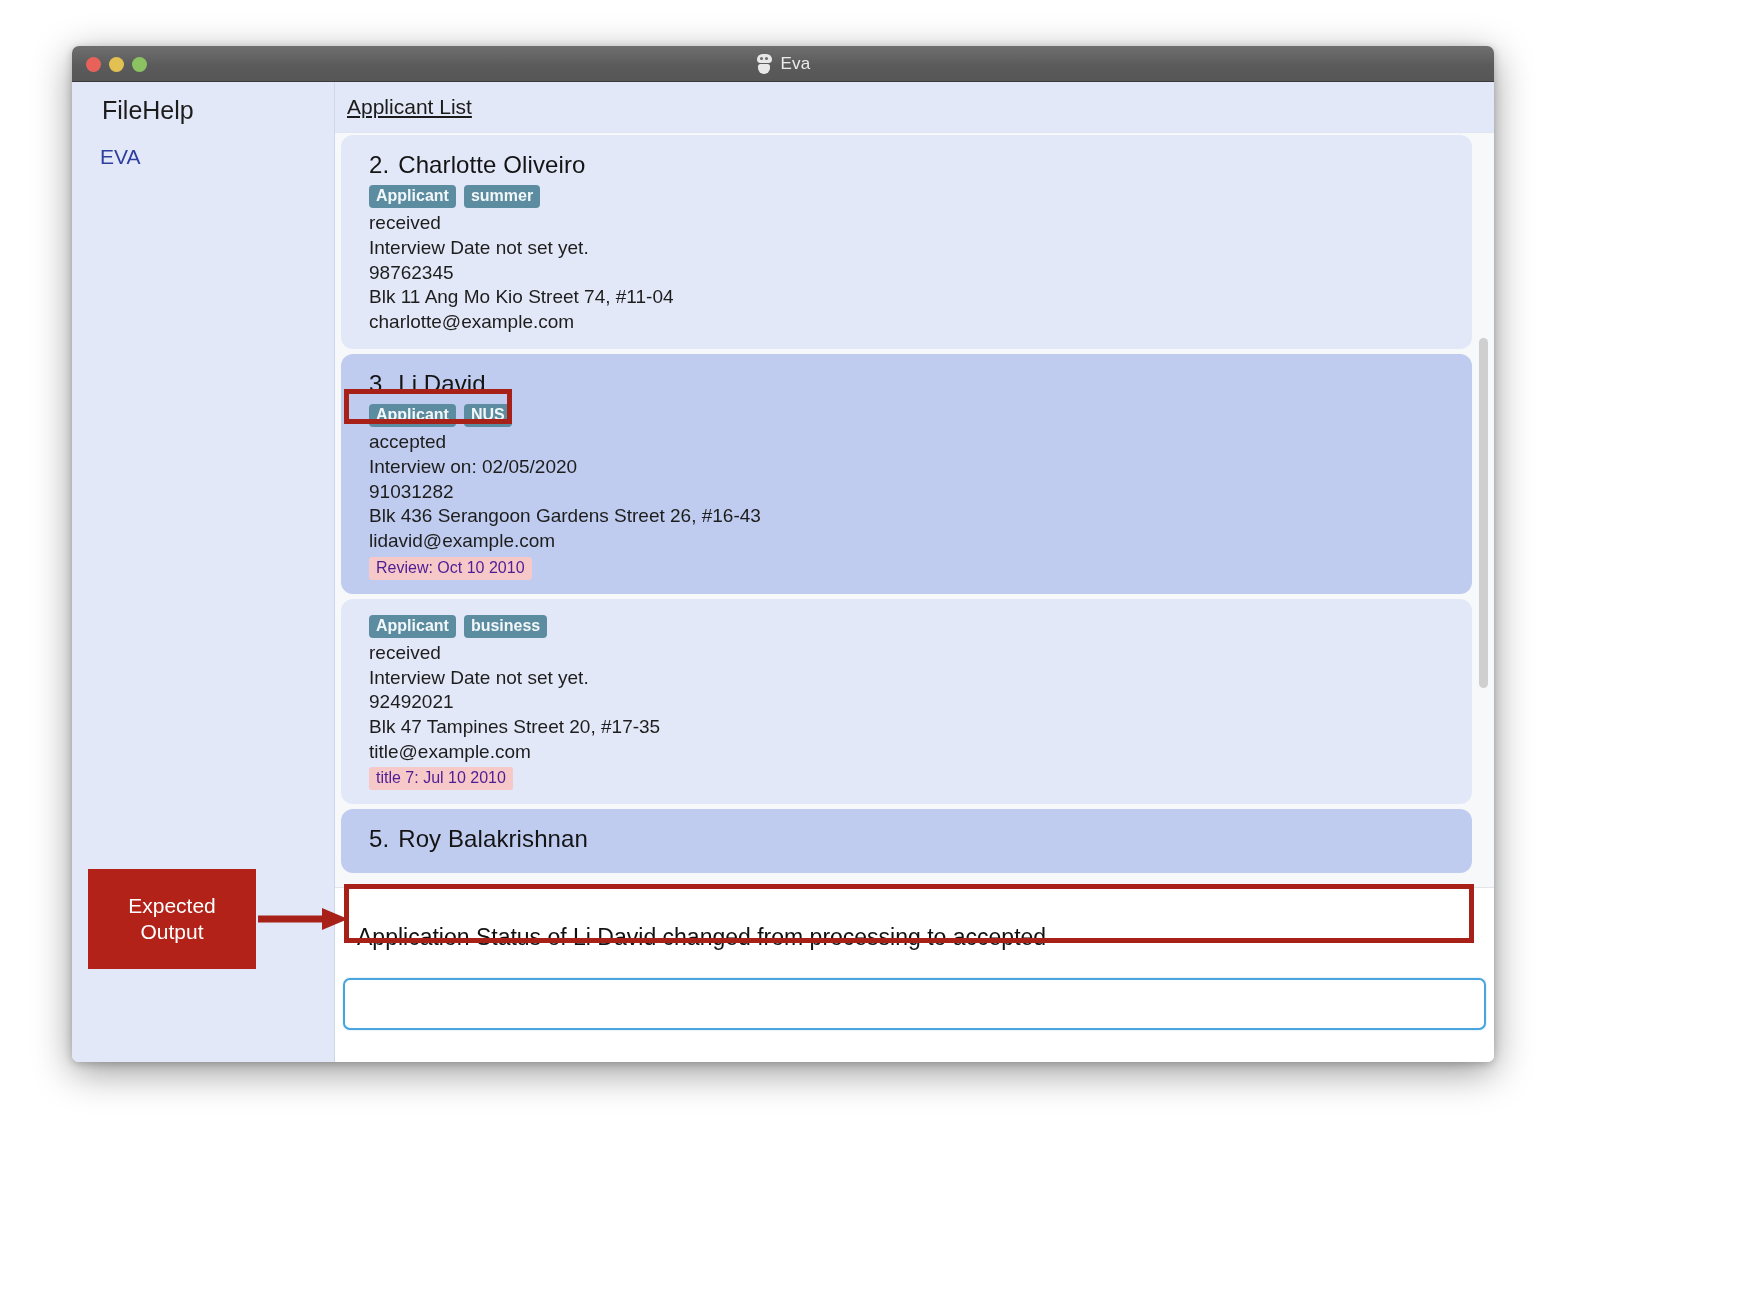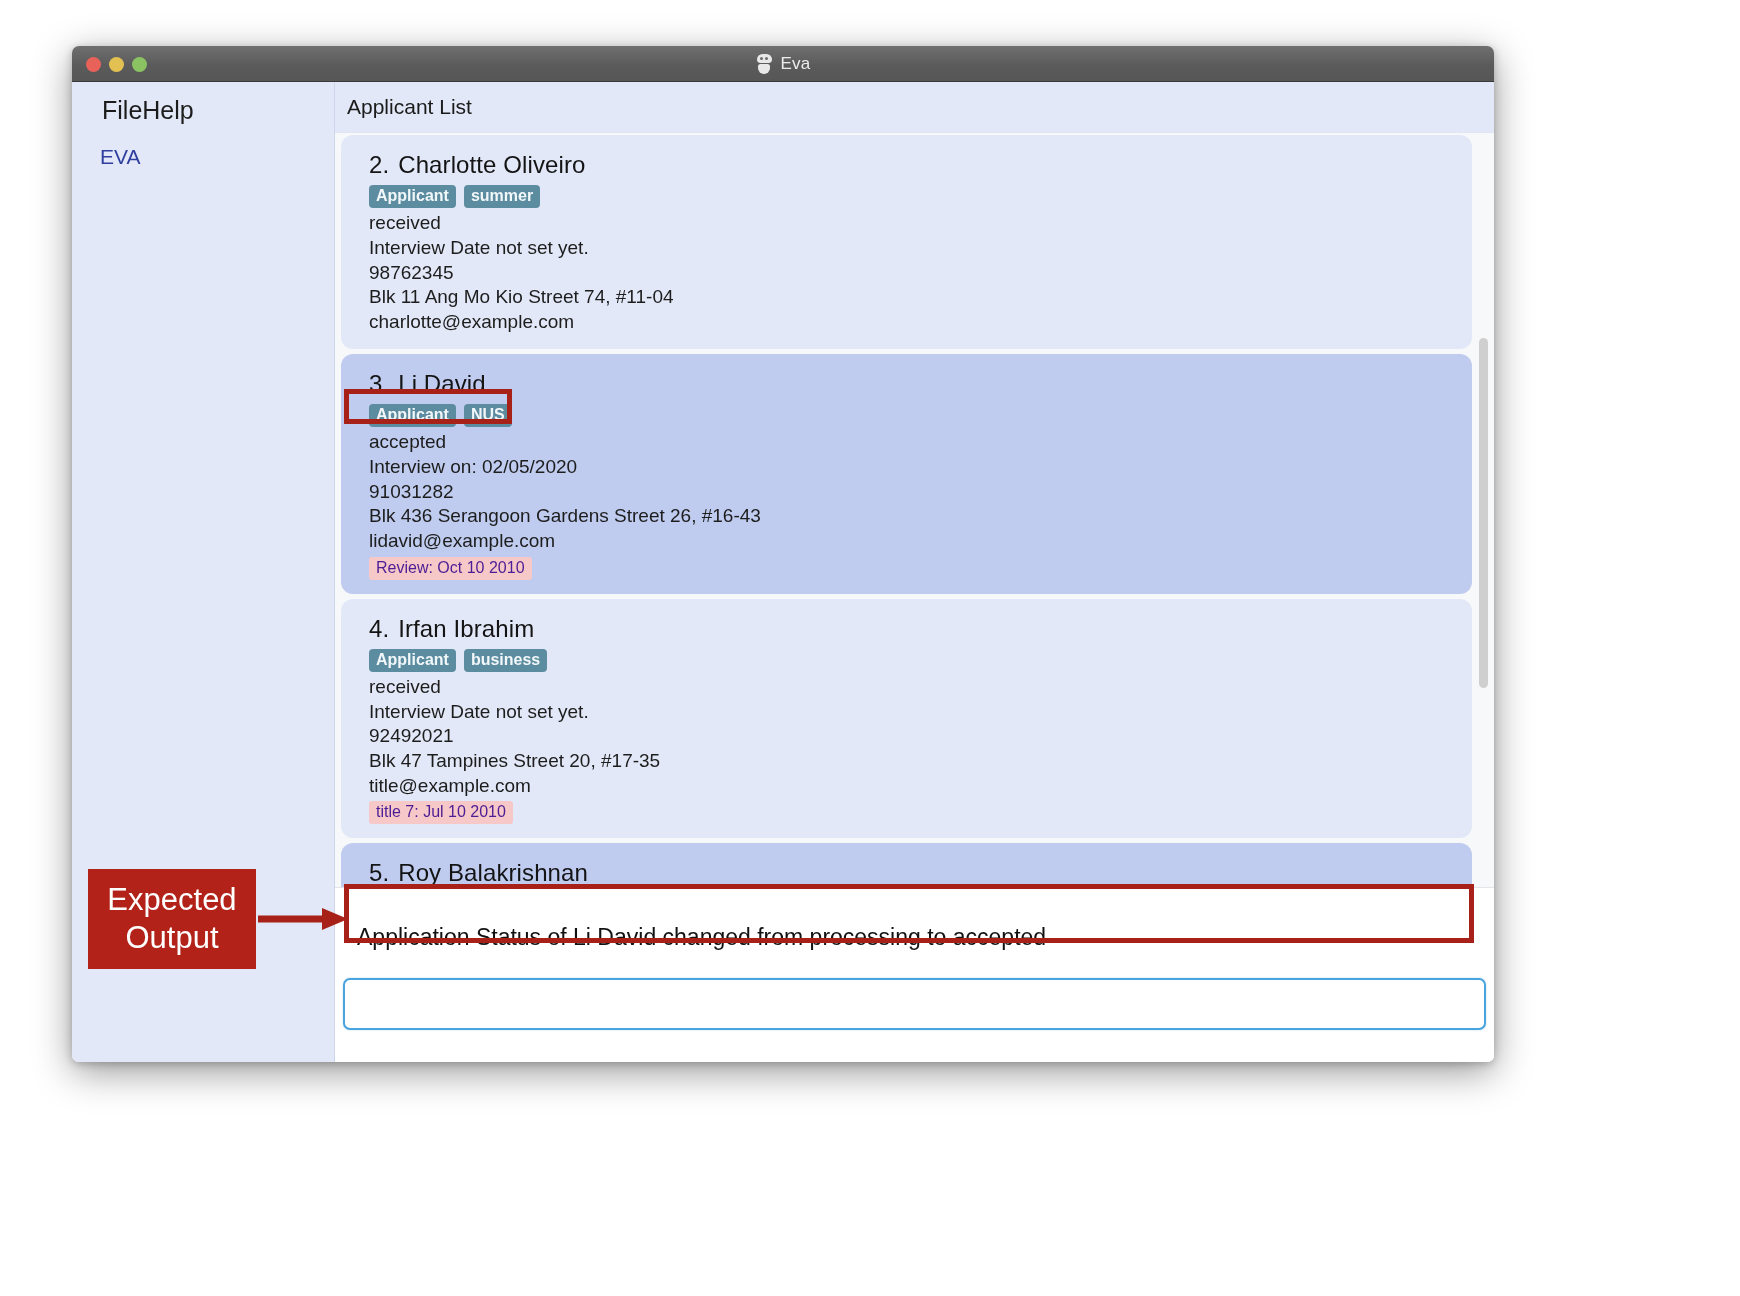--- a/index.html
+++ b/index.html
@@ -64,20 +64,21 @@
   .menu-item { font-size: 25px; color: #1c1c1c; }
   .sidebar-link { padding: 20px 0 0 28px; font-size: 21px; color: #2f3fa0; }
 
   
   .main { flex: 1; display: flex; flex-direction: column; background: #f9f9fb; position: relative; }
   .panel-head {
     background: #e2e8f7;
     padding: 13px 0 13px 12px;
     font-size: 21px; color: #1b1b1b;
     border-bottom: 1px solid #dfe5f3;
+    text-decoration: underline;
   }
 
   
   .list-wrap { position: relative; flex: 0 0 754px; background: #f7f8fa; overflow: hidden; }
   .list { position: absolute; inset: 0; padding: 2px 22px 0 6px; }
   .card {
     position: relative;
     margin: 0 0 5px 0;
     padding: 16px 20px 14px 28px;
     border-radius: 12px;
@@ -141,21 +142,21 @@
     border: 5px solid #a72119; background: transparent;
   }
   .anno-box-result {
     left: 344px; top: 884px; width: 1130px; height: 59px;
     border: 5px solid #a72119; background: transparent;
   }
   .anno-label {
     left: 88px; top: 869px; width: 168px; height: 100px;
     background: #b22218; color: #fff;
     display: flex; flex-direction: column; align-items: center; justify-content: center;
-    font-size: 31px; line-height: 1.24; text-align: center;
+    font-size: 21px; line-height: 1.24; text-align: center;
   }
   .anno-arrow { left: 258px; top: 905px; width: 92px; height: 28px; }
 </style>
 </head>
 <body>
 
 <div id="root">
 
   <div class="window">
 
@@ -217,23 +218,20 @@
               </div>
               <div class="line">accepted</div>
               <div class="line">Interview on: 02/05/2020</div>
               <div class="line">91031282</div>
               <div class="line">Blk 436 Serangoon Gardens Street 26, #16-43</div>
               <div class="line">lidavid@example.com</div>
               <span class="review">Review: Oct 10 2010</span>
             </div>
 
             <div class="card">
-              <div class="card-title">
-                <span class="num">4.</span><span>Irfan Ibrahim</span>
-              </div>
               <div class="tags">
                 <span class="tag">Applicant</span>
                 <span class="tag">business</span>
               </div>
               <div class="line">received</div>
               <div class="line">Interview Date not set yet.</div>
               <div class="line">92492021</div>
               <div class="line">Blk 47 Tampines Street 20, #17-35</div>
               <div class="line">title@example.com</div>
               <span class="review">title 7: Jul 10 2010</span>

